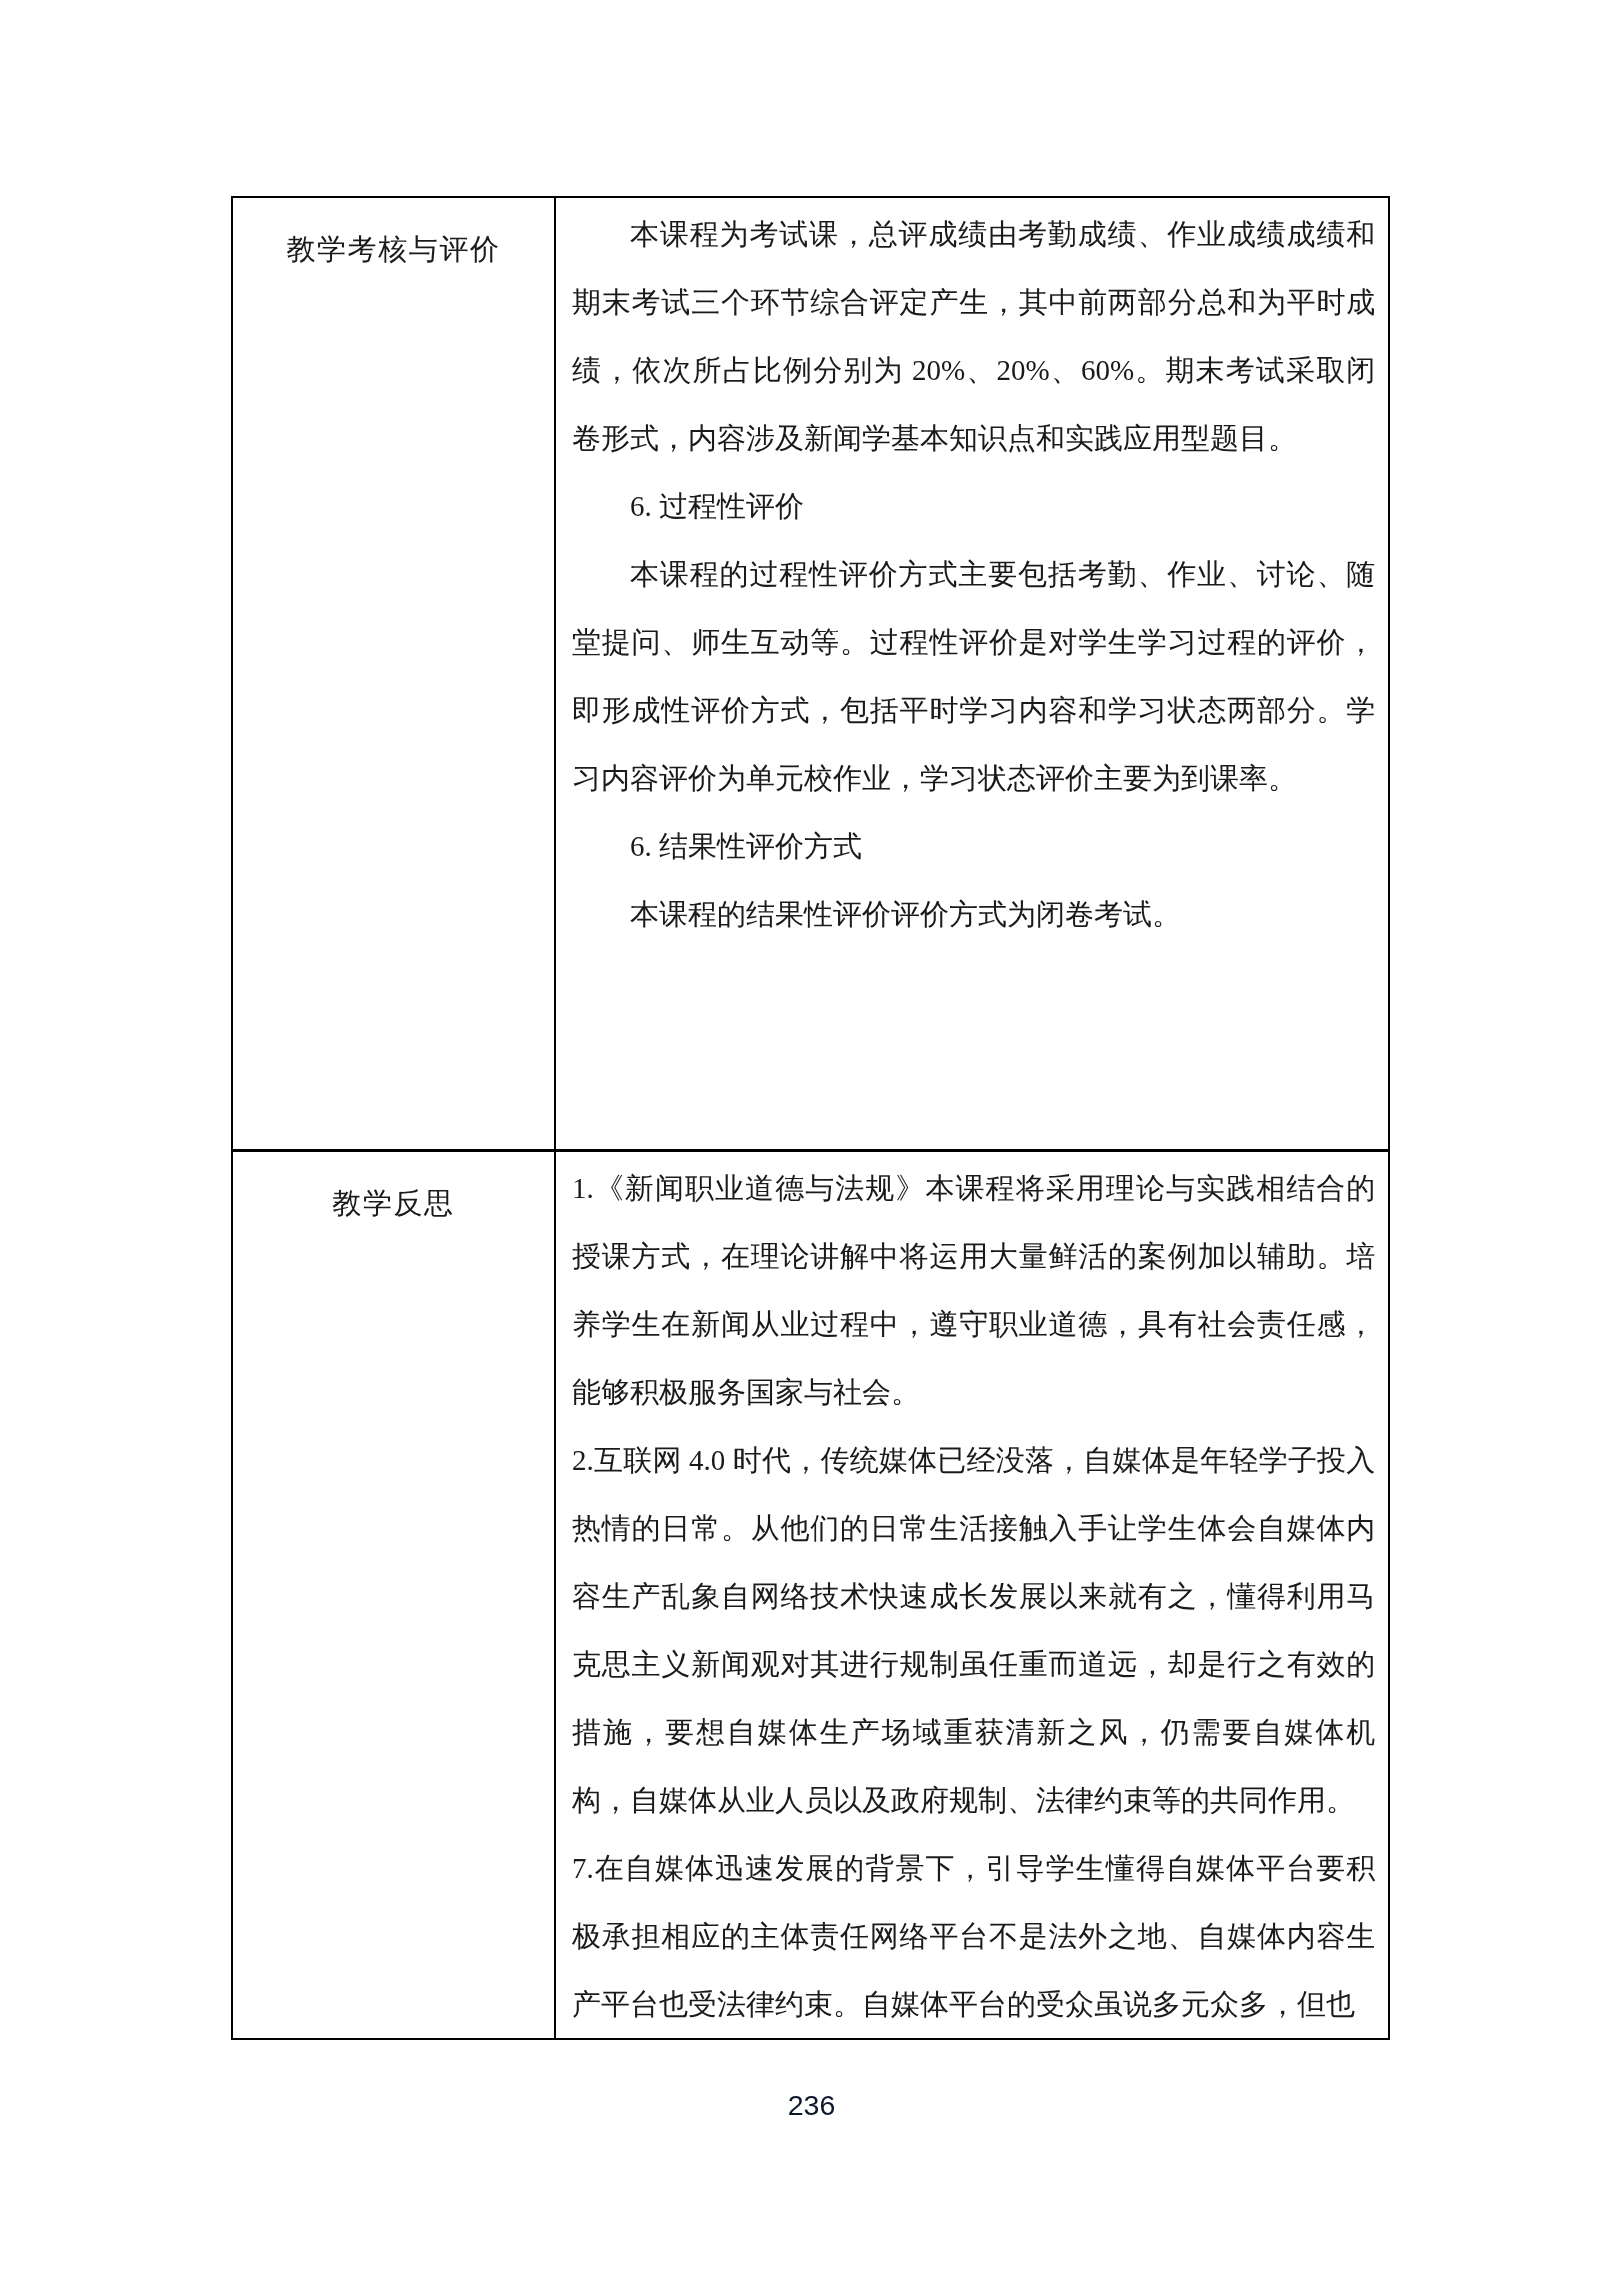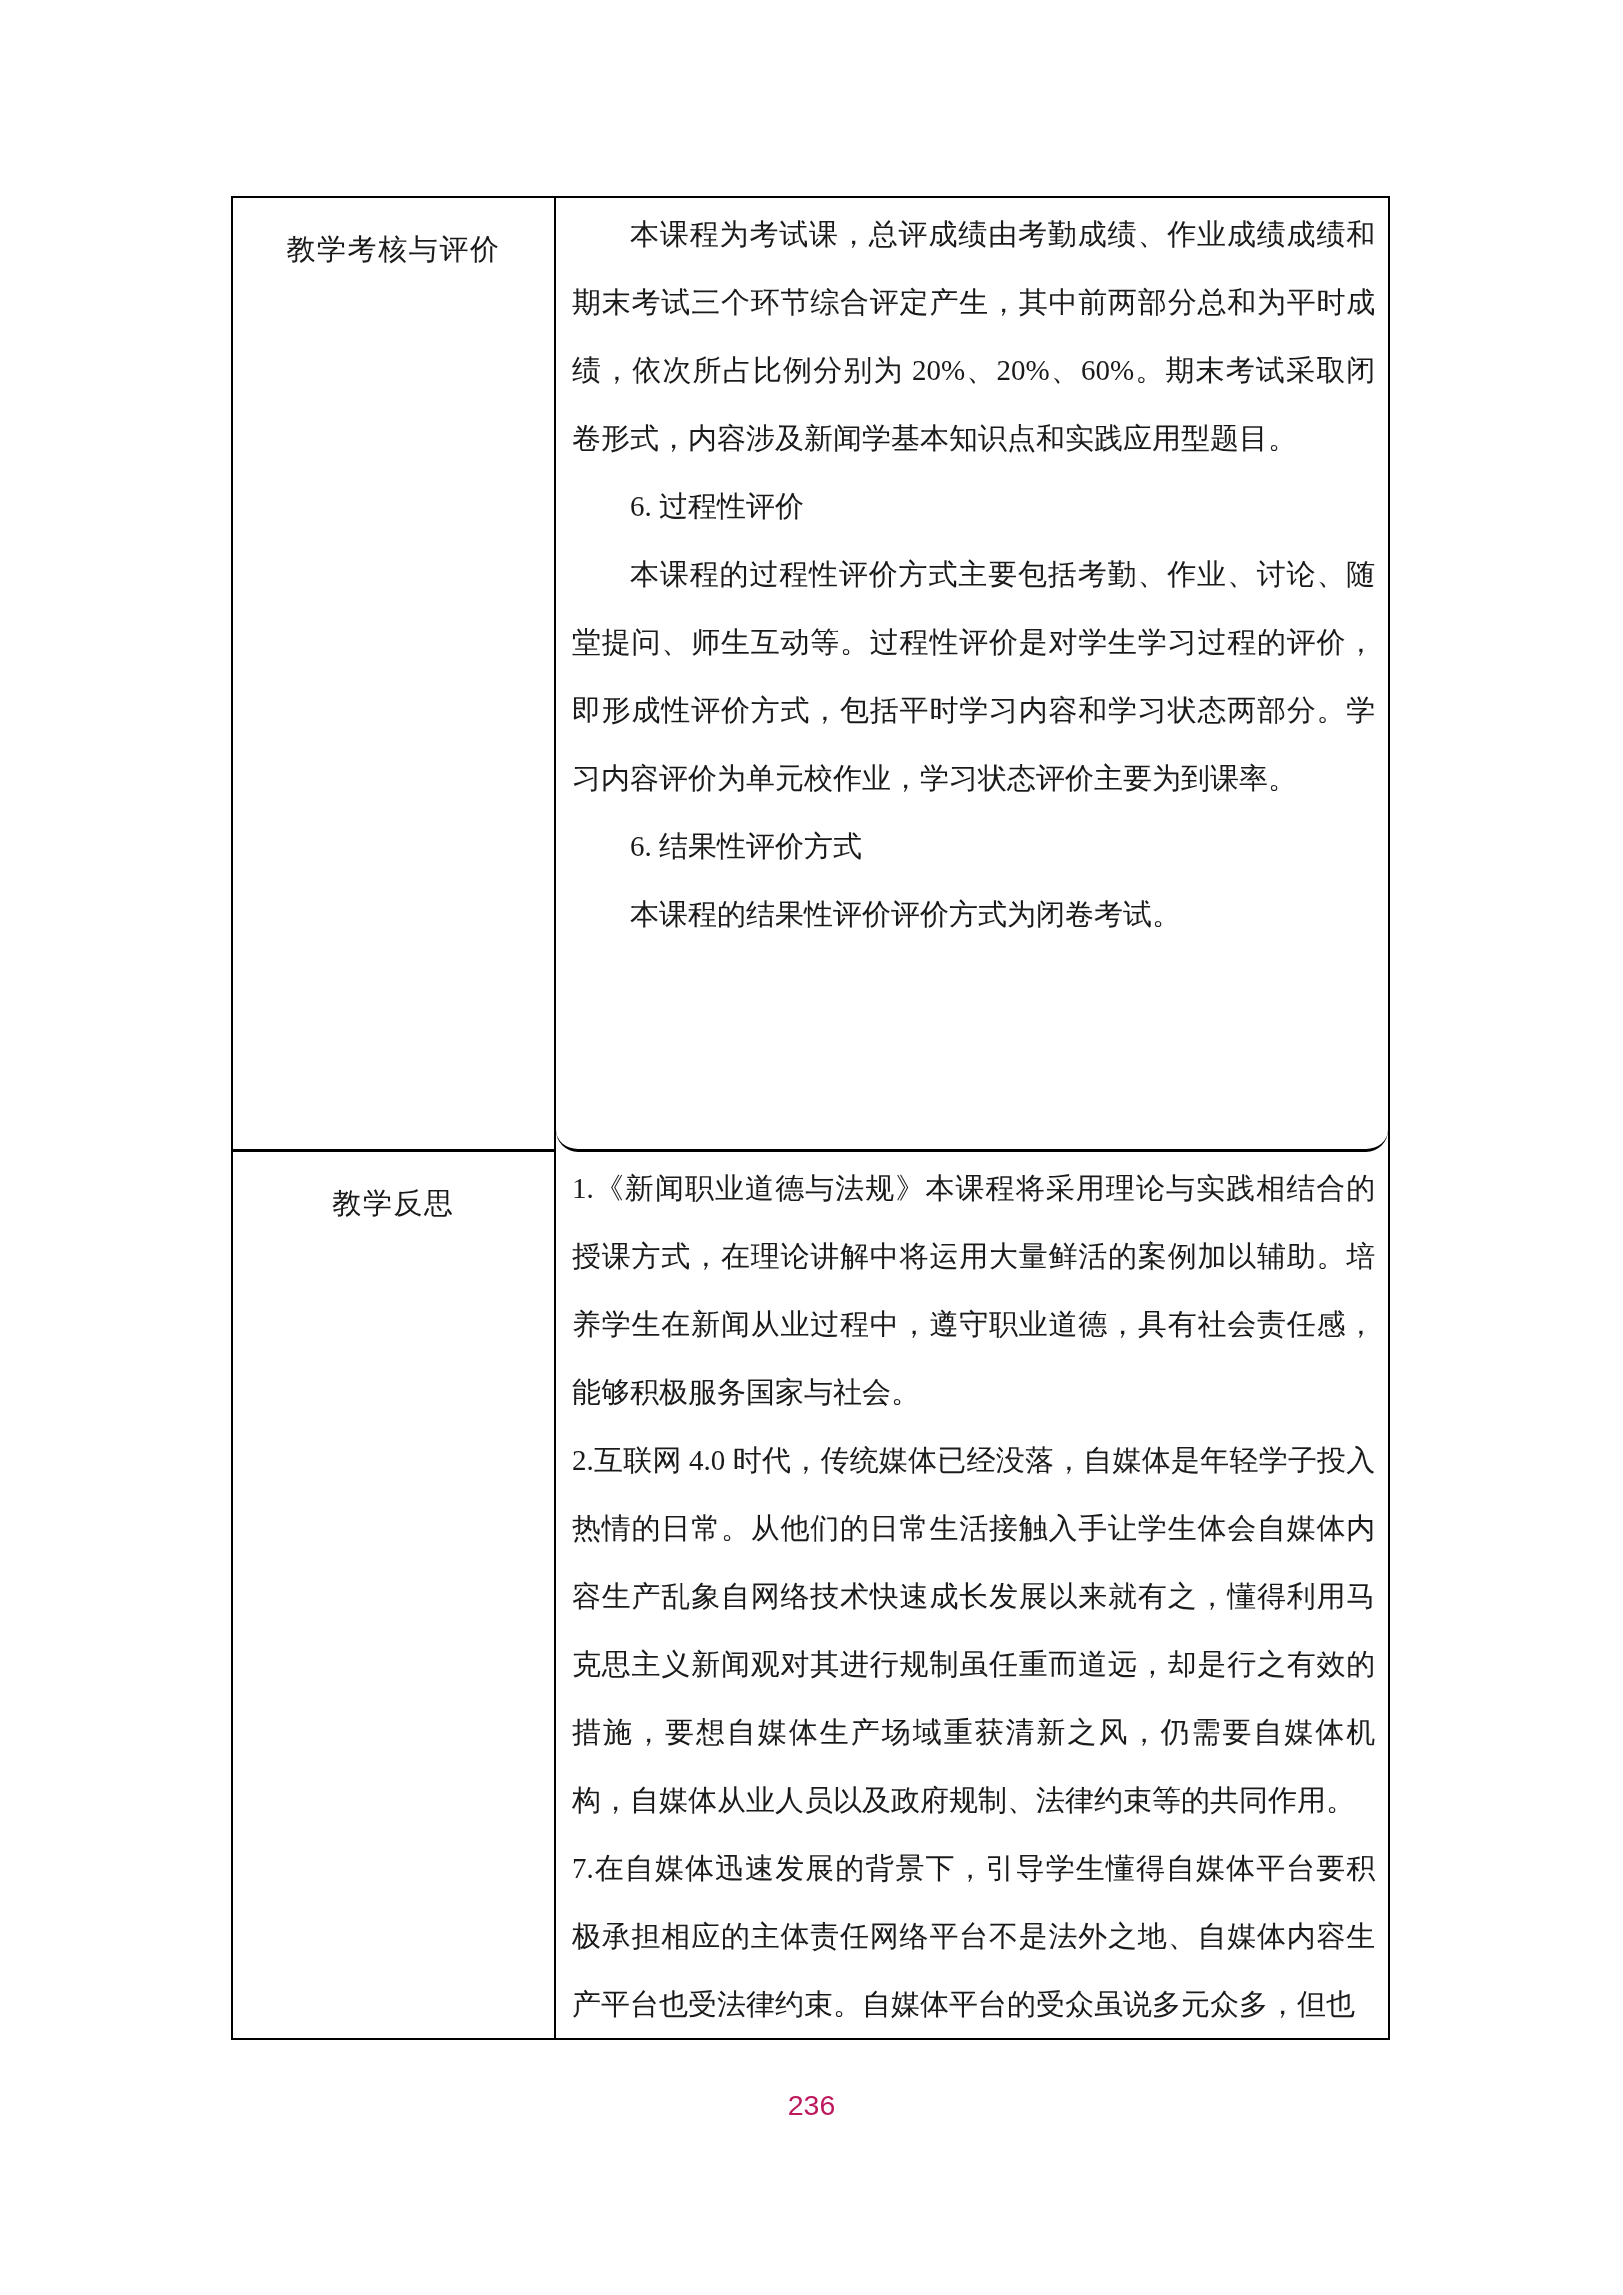--- a/index.html
+++ b/index.html
@@ -41,37 +41,36 @@
     letter-spacing: 1.6px;
   }
   .row-top {
     border-bottom: 3.2px solid #000000;
   }
   .content-cell {
     padding: 1.6px 12.7px 0 16px;
     font-size: 29px;
     line-height: 68px;
     text-align: justify;
-    border-radius: 22px;
   }
   .content-cell p {
     margin: 0;
   }
   .indent {
     text-indent: 2em;
   }
   .page-number {
     position: absolute;
     left: 0;
     right: 0;
     top: 2089px;
     text-align: center;
     font-size: 28.5px;
     font-family: "Liberation Sans", "DejaVu Sans", sans-serif;
-    color: #be185d;
+    color: #0f172a;
   }
 </style>
 </head>
 <body>
 
 <div class="sheet">
 
   <div class="course-table">
 
     <div class="cell label-cell row-top">

